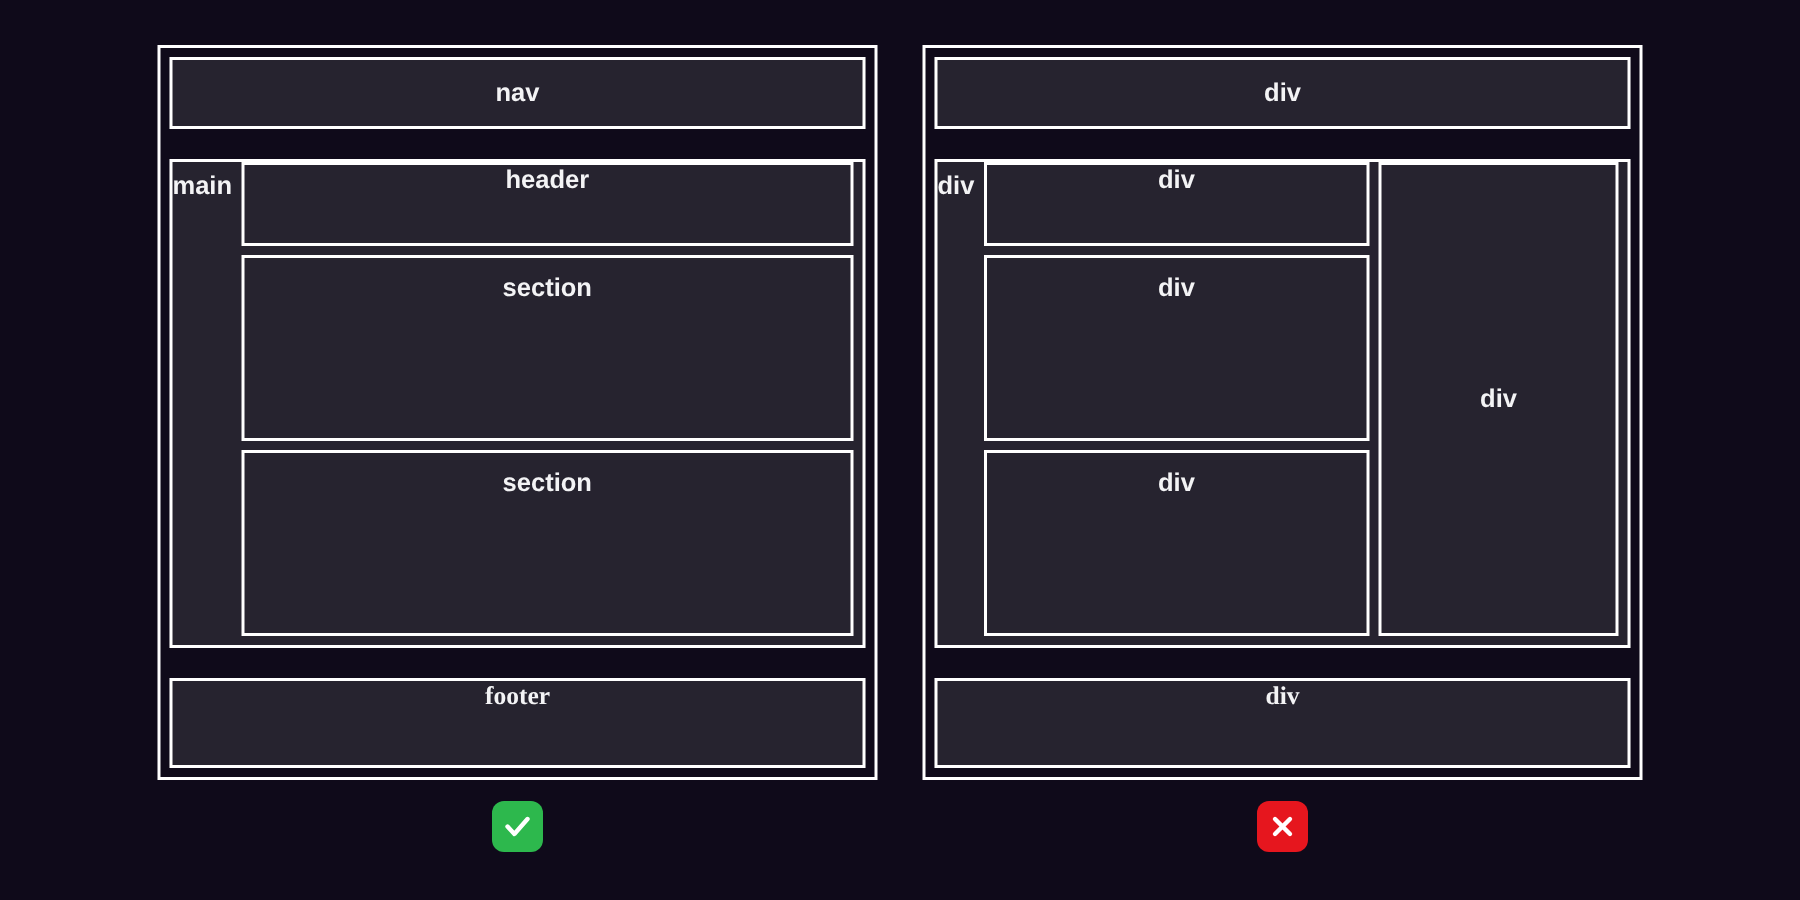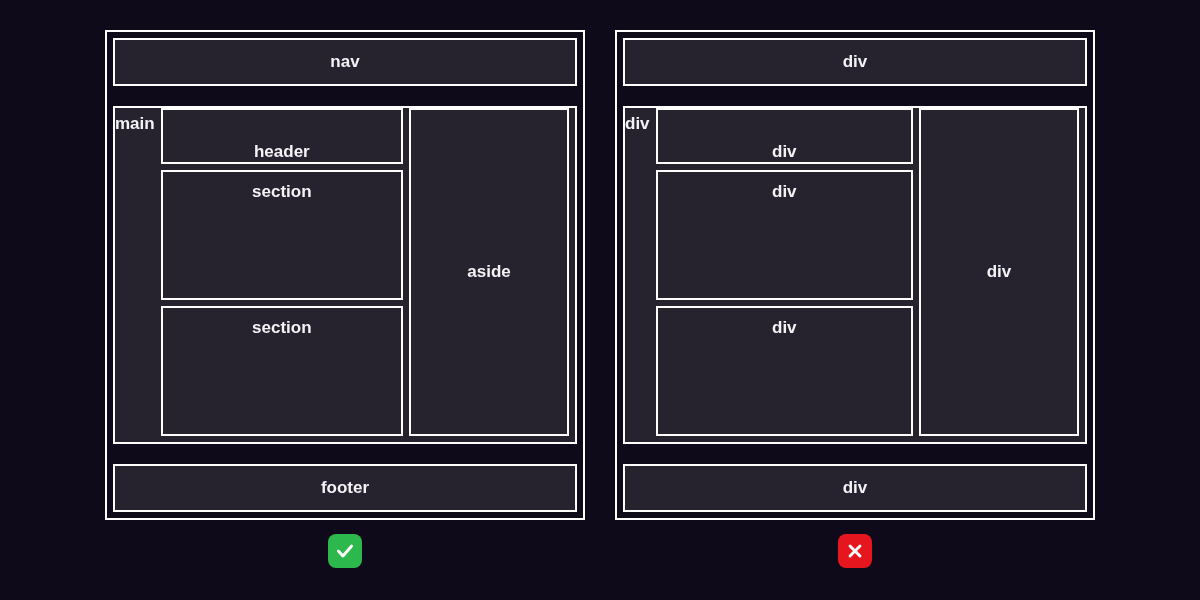--- a/index.html
+++ b/index.html
@@ -66,34 +66,34 @@
   }
   .cell {
     border: 2.5px solid #fff;
     background: #26232f;
     display: flex;
     justify-content: center;
     font-weight: 700;
     font-size: 17px;
     color: #f3f3f5;
   }
-  .header-cell { height: 56px; align-items: flex-end; }
+  .header-cell { height: 56px; align-items: flex-start; }
   .section-cell { flex: 1; padding-top: 10px; align-items: flex-start; }
   .aside-cell {
     width: 160px;
     border: 2.5px solid #fff;
     background: #26232f;
     display: flex;
     align-items: center;
     justify-content: center;
     font-weight: 700;
     font-size: 17px;
     color: #f3f3f5;
   }
-  .footer-row { height: 48px; align-items: center; }
+  .footer-row { height: 60px; align-items: flex-start; font-family: Liberation Serif, serif; }
 
   .badge {
     width: 34px;
     height: 34px;
     border-radius: 8px;
     display: flex;
     align-items: center;
     justify-content: center;
   }
   .badge-good { background: #2db84d; }
@@ -114,23 +114,20 @@
         <div class="left-col">
           <div class="cell header-cell">
             <span>header</span>
           </div>
           <div class="cell section-cell">
             <span>section</span>
           </div>
           <div class="cell section-cell">
             <span>section</span>
           </div>
-        </div>
-        <div class="aside-cell">
-          <span>aside</span>
         </div>
       </div>
     </div>
     <div class="row footer-row">
       <span>footer</span>
     </div>
   </div>
   <div class="badge badge-good">
     <svg viewBox="0 0 24 24" fill="none" stroke="#fff" stroke-width="3.5" stroke-linecap="round" stroke-linejoin="round">
       <polyline points="4 12 9.5 18 20 6"></polyline>

